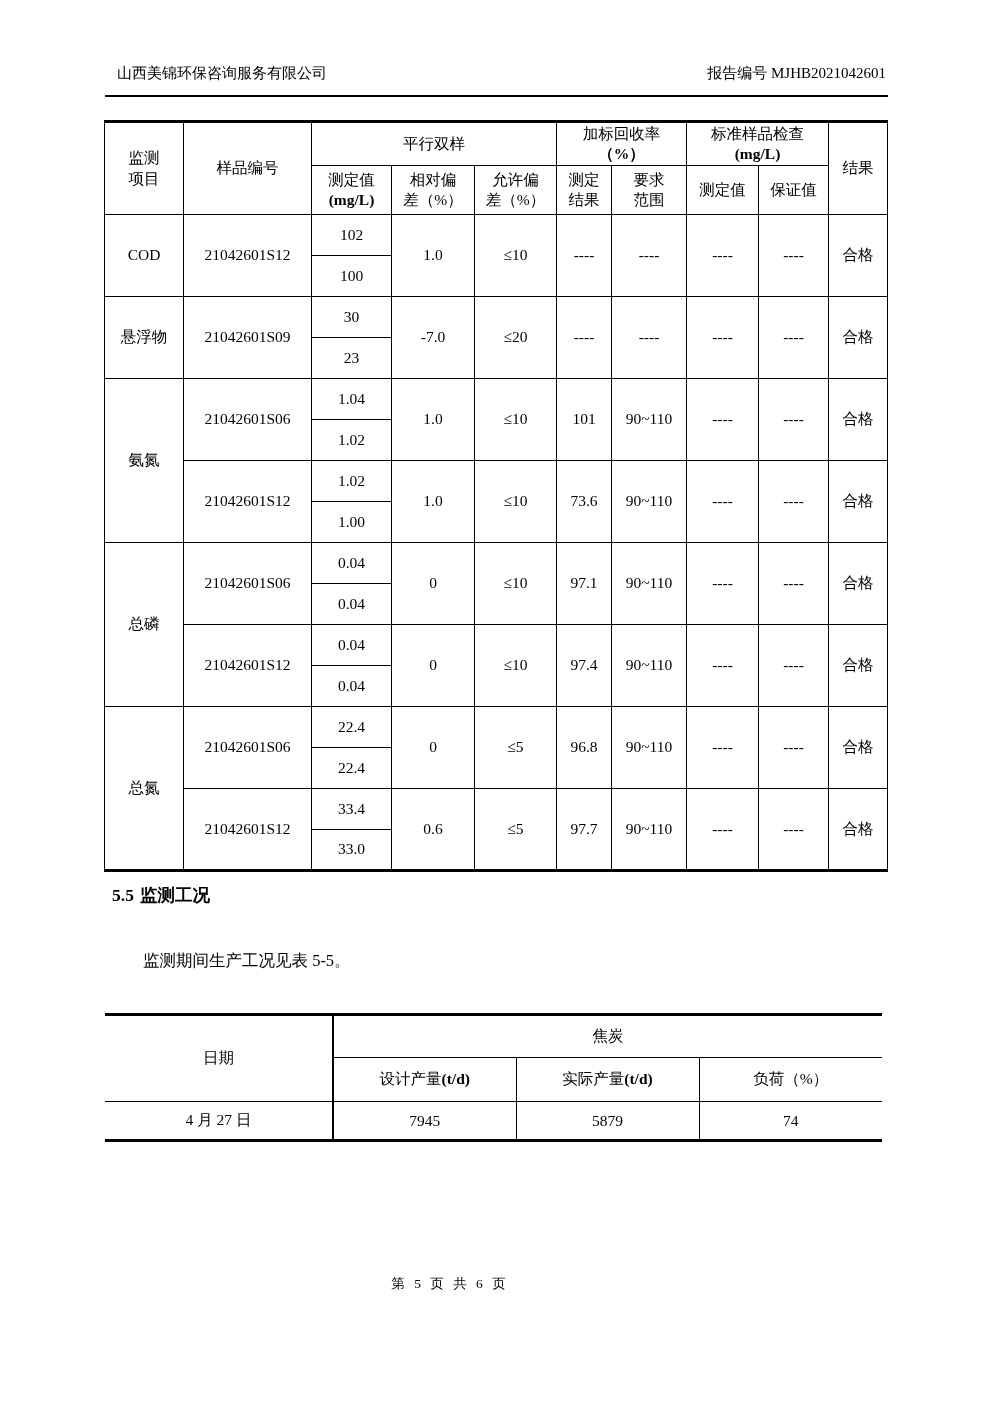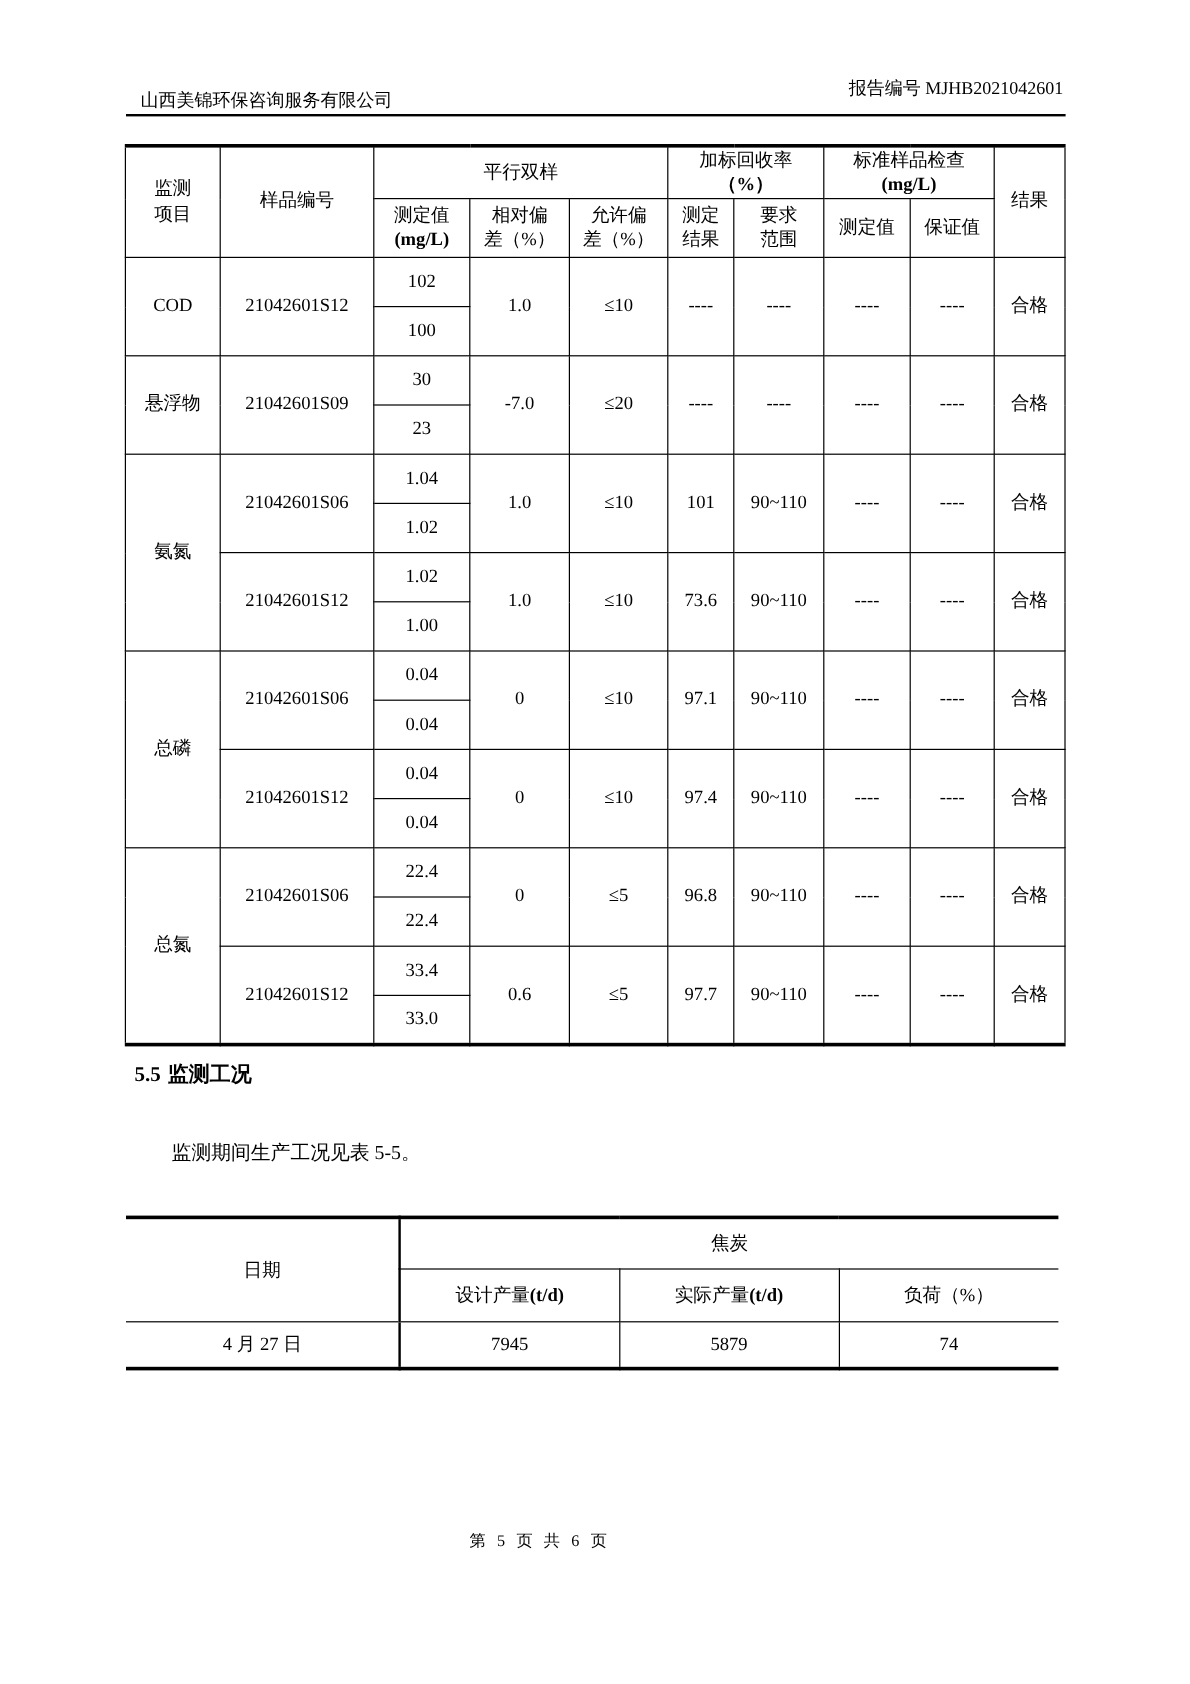--- a/index.html
+++ b/index.html
@@ -2,21 +2,21 @@
 <html><head>
 <meta charset="utf-8">
 <style>
   html,body{margin:0;padding:0;background:#fff;}
   .page{
     position:relative;width:992px;height:1403px;background:#ffffff;
     font-family:"Liberation Serif","DejaVu Serif",serif;color:#000;
     overflow:hidden;
   }
   
-  .hdr-company{position:absolute;left:117px;top:64px;font-size:15px;margin-top:10px;}
+  .hdr-company{position:absolute;left:117px;top:64px;font-size:15px;}
   .hdr-report{position:absolute;right:106px;top:64px;font-size:15px;}
   .hdr-rule{position:absolute;left:105px;top:95px;width:783px;height:2px;background:#000;}
 
   
   .qc-table{
     position:absolute;left:104px;top:120px;width:784px;
     border-collapse:collapse;table-layout:fixed;
     font-size:15.5px;line-height:1.3;
     border:1px solid #000;border-top:3px solid #000;border-bottom:3px solid #000;
   }

